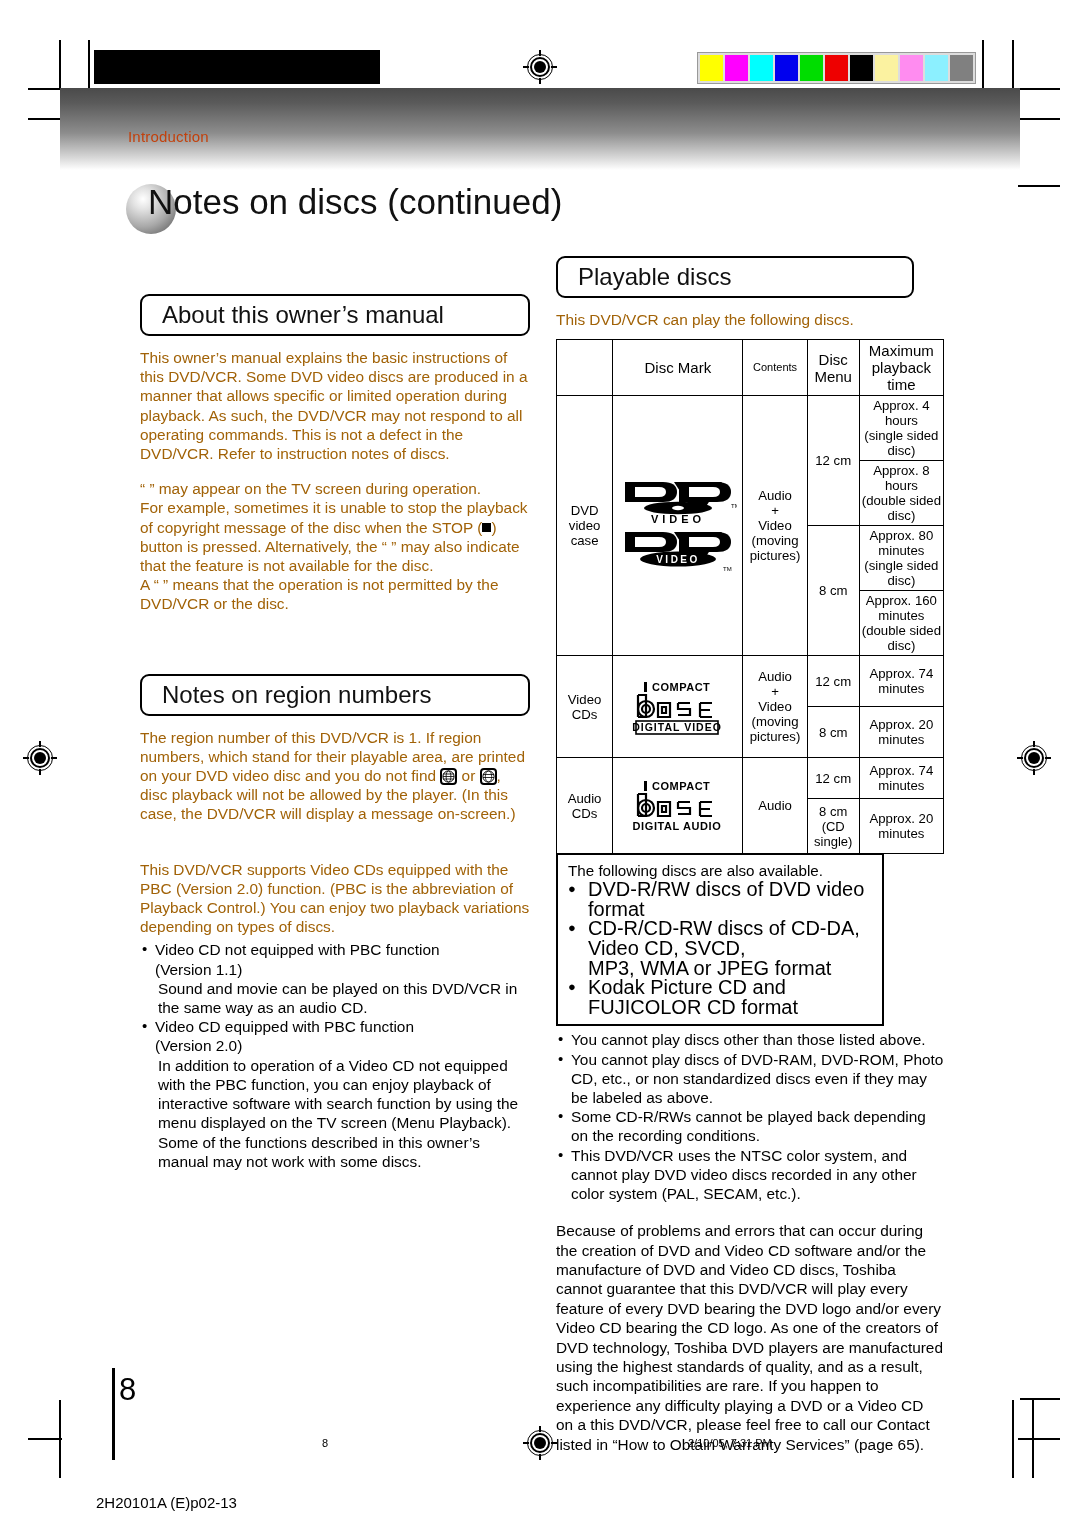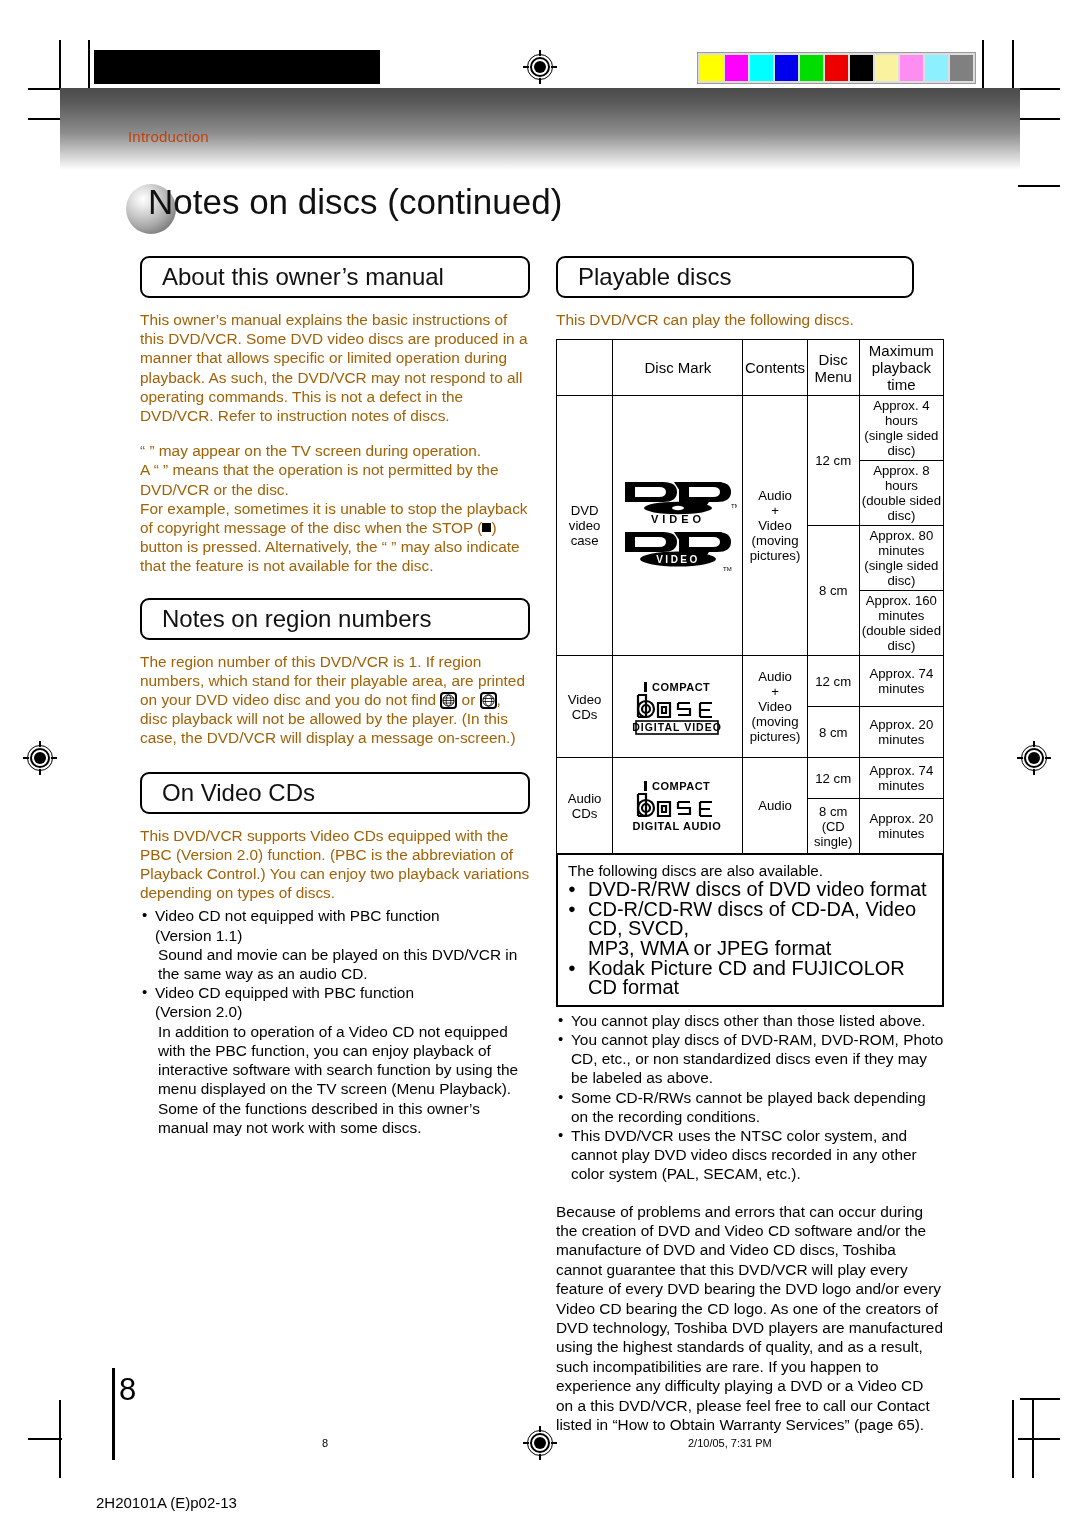--- a/index.html
+++ b/index.html
@@ -35,21 +35,21 @@
   .title-ball{position:absolute;left:0;top:0;width:50px;height:50px;border-radius:50%;
       background:radial-gradient(circle at 34% 30%, #ffffff 0%, #e2e2e2 22%, #a8a8a8 58%, #6f6f6f 85%, #545454 100%);}
   .title-txt{position:absolute;left:22px;top:-2px;font-size:35px;color:#111;white-space:nowrap;}
 
   
   .colL{position:absolute;left:140px;top:256px;width:392px;}
   .colR{position:absolute;left:556px;top:256px;width:388px;}
 
   .sechead{border:2px solid #000;border-radius:9px;height:42px;display:flex;align-items:center;
            padding-left:20px;box-sizing:border-box;font-size:24px;color:#111;}
-  .colL .sechead{width:390px;}
+  .colL .sechead{width:390px;margin-top:38px;}
   .colR .sechead{width:358px;}
 
   p.body{font-size:15.4px;line-height:19.2px;margin:12px 0 0 0;color:#a16207;}
   p.tight{margin-top:0;}
   .gap{height:16px;}
 
   ul.bul{margin:4px 0 0 0;padding:0;list-style:none;}
   ul.bul>li{font-size:15.4px;line-height:19.2px;padding-left:15px;position:relative;}
   ul.bul>li:before{content:"\2022";position:absolute;left:2px;top:-1px;font-size:15px;}
   ul.bul>li .ind{display:block;padding-left:3px;}
@@ -75,21 +75,21 @@
   td.namecell{text-align:left;padding-left:7px;font-size:15px;line-height:18px;}
   td.contents{font-size:13.4px;line-height:15.6px;}
   td.size{font-size:14px;}
   td.time{font-size:13px;line-height:14.6px;}
 
   
   .dvdlogo{display:block;margin:2px auto;}
   .cdlogo{display:block;margin:0 auto;}
 
   
-  .alsobox{border:2px solid #000;padding:6px 8px 7px 10px;box-sizing:border-box;width:388px;margin-top:-1px;}
+  .alsobox{border:2px solid #000;padding:6px 8px 7px 10px;box-sizing:border-box;width:328px;margin-top:-1px;}
   .alsobox .lead{font-size:15.2px;line-height:19px;}
   .alsobox .tailnote{font-size:15.2px;line-height:19px;}
 
   .notes{margin-top:13px;}
   .para{font-size:15.4px;line-height:19.4px;margin-top:18px;}
 
   
   .pagenum{position:absolute;left:119px;top:1372px;font-size:31px;color:#000;}
   .pagerule{position:absolute;left:112px;top:1368px;width:3px;height:92px;background:#000;}
   .f-left{position:absolute;left:96px;top:1494px;font-size:15px;}
@@ -176,22 +176,22 @@
   </div>
 
   <div class="colL">
 
     <div class="sechead">
       <span>About this owner’s manual</span>
     </div>
     <p class="body">This owner’s manual explains the basic instructions of this DVD/VCR. Some DVD video discs are produced in a manner that allows specific or limited operation during playback. As such, the DVD/VCR may not respond to all operating commands. This is not a defect in the DVD/VCR. Refer to instruction notes of discs.</p>
     <div class="gap"></div>
     <p class="body tight">“      ” may appear on the TV screen during operation.</p>
+    <p class="body tight"><span>For example, sometimes it is unable to stop the playback of copyright message of the disc when the STOP (</span><span class="stopsq"></span><span>) button is pressed. Alternatively, the “      ” may also indicate that the feature is not available for the disc.</span></p>
     <p class="body tight">A “      ” means that the operation is not permitted by the DVD/VCR or the disc.</p>
-    <p class="body tight"><span>For example, sometimes it is unable to stop the playback of copyright message of the disc when the STOP (</span><span class="stopsq"></span><span>) button is pressed. Alternatively, the “      ” may also indicate that the feature is not available for the disc.</span></p>
 
     <div style="height:22px"></div>
     <div class="sechead">
       <span>Notes on region numbers</span>
     </div>
     <p class="body"><span>The region number of this DVD/VCR is 1. If region numbers, which stand for their playable area, are printed on your DVD video disc and you do not find</span>
       <span class="globe">
         <svg width="13" height="13" viewBox="0 0 13 13">
             <circle cx="6.5" cy="6.5" r="5.6" fill="none" stroke="#000" stroke-width="1"></circle>
             <ellipse cx="6.5" cy="6.5" rx="2.4" ry="5.6" fill="none" stroke="#000" stroke-width=".8"></ellipse>
@@ -204,23 +204,20 @@
       <span class="globe">
         <svg width="13" height="13" viewBox="0 0 13 13">
             <circle cx="6.5" cy="6.5" r="5.6" fill="none" stroke="#000" stroke-width="1"></circle>
             <ellipse cx="6.5" cy="6.5" rx="3.2" ry="5.6" fill="none" stroke="#000" stroke-width=".8"></ellipse>
             <line x1="1" y1="4.5" x2="12" y2="4.5" stroke="#000" stroke-width=".8"></line>
             <line x1="1" y1="7.5" x2="12" y2="7.5" stroke="#000" stroke-width=".8"></line>
           </svg>
       </span><span>, disc playback will not be allowed by the player. (In this case, the DVD/VCR will display a message on-screen.)</span></p>
 
     <div style="height:24px"></div>
-    <div class="sechead">
-      <span>On Video CDs</span>
-    </div>
     <p class="body">This DVD/VCR supports Video CDs equipped with the PBC (Version 2.0) function. (PBC is the abbreviation of Playback Control.) You can enjoy two playback variations depending on types of discs.</p>
 
     <ul class="bul">
       <li>
         <span>Video CD not equipped with PBC function</span>
         <span class="ind2">(Version 1.1)</span>
         <span class="ind">Sound and movie can be played on this DVD/VCR in the same way as an audio CD.</span>
       </li>
       <li>
         <span>Video CD equipped with PBC function</span>
@@ -242,21 +239,21 @@
           <col class="c1">
           <col class="c2">
           <col class="c3">
           <col class="c4">
           <col class="c5">
         </colgroup>
       <tbody>
           <tr>
         <th></th>
         <th>Disc Mark</th>
-        <th style="font-size:15px">Contents</th>
+        <th style="font-size:11px">Contents</th>
         <th>
           <span>Disc</span><br>
           <span>Menu</span>
         </th>
         <th>
           <span>Maximum</span><br>
           <span>playback time</span>
         </th>
       </tr>
 

